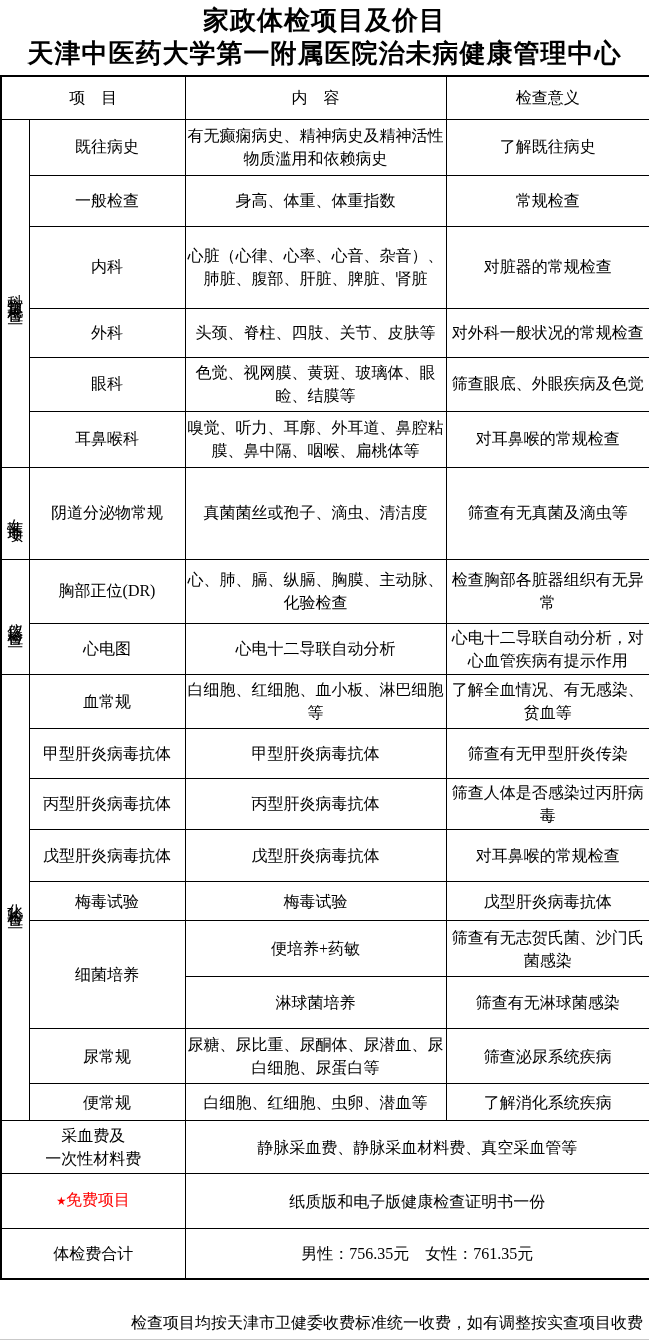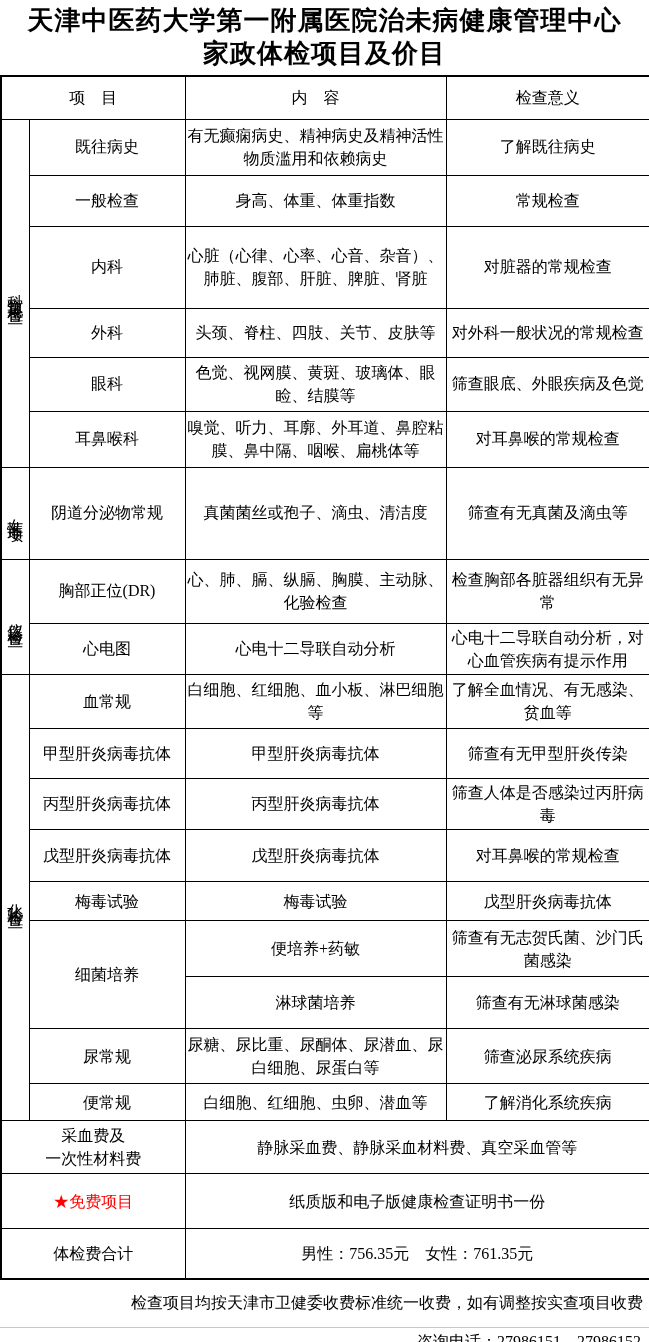--- a/index.html
+++ b/index.html
@@ -45,52 +45,53 @@
   }
   td.cat { padding: 0; }
   .vert {
     display: inline-block;
     writing-mode: vertical-rl;
     text-orientation: upright;
     letter-spacing: 3px;
     font-size: 16px;
   }
   .pre { white-space: pre-line; }
-  .red { color: #fe0000; }
+  .red { color: #fe0000; font-family: Liberation Mono, monospace; }
 
   .footer-note {
-    height: 48px;
+    height: 32px;
     display: flex;
     align-items: center;
     justify-content: flex-end;
     padding-right: 6px;
     box-sizing: border-box;
     font-size: 16px;
     border-bottom: 1px solid #c9c9c9;
+    margin-top: 28px;
   }
   .footer-phone {
     height: 30px;
     display: flex;
     align-items: center;
     justify-content: flex-end;
     padding-right: 8px;
     box-sizing: border-box;
     font-size: 16px;
     border-bottom: 1px solid #c9c9c9;
     margin-left: 46px;
   }
 </style>
 </head>
 <body>
 
 <div class="page">
 
   <div class="title-block">
+    <div>家政体检项目及价目</div>
     <div>天津中医药大学第一附属医院治未病健康管理中心</div>
-    <div>家政体检项目及价目</div>
   </div>
 
   <table class="exam">
     <colgroup>
       <col style="width:28px">
         <col style="width:156px">
         <col style="width:261px">
         <col style="width:204px">
     </colgroup>
     <tbody>

